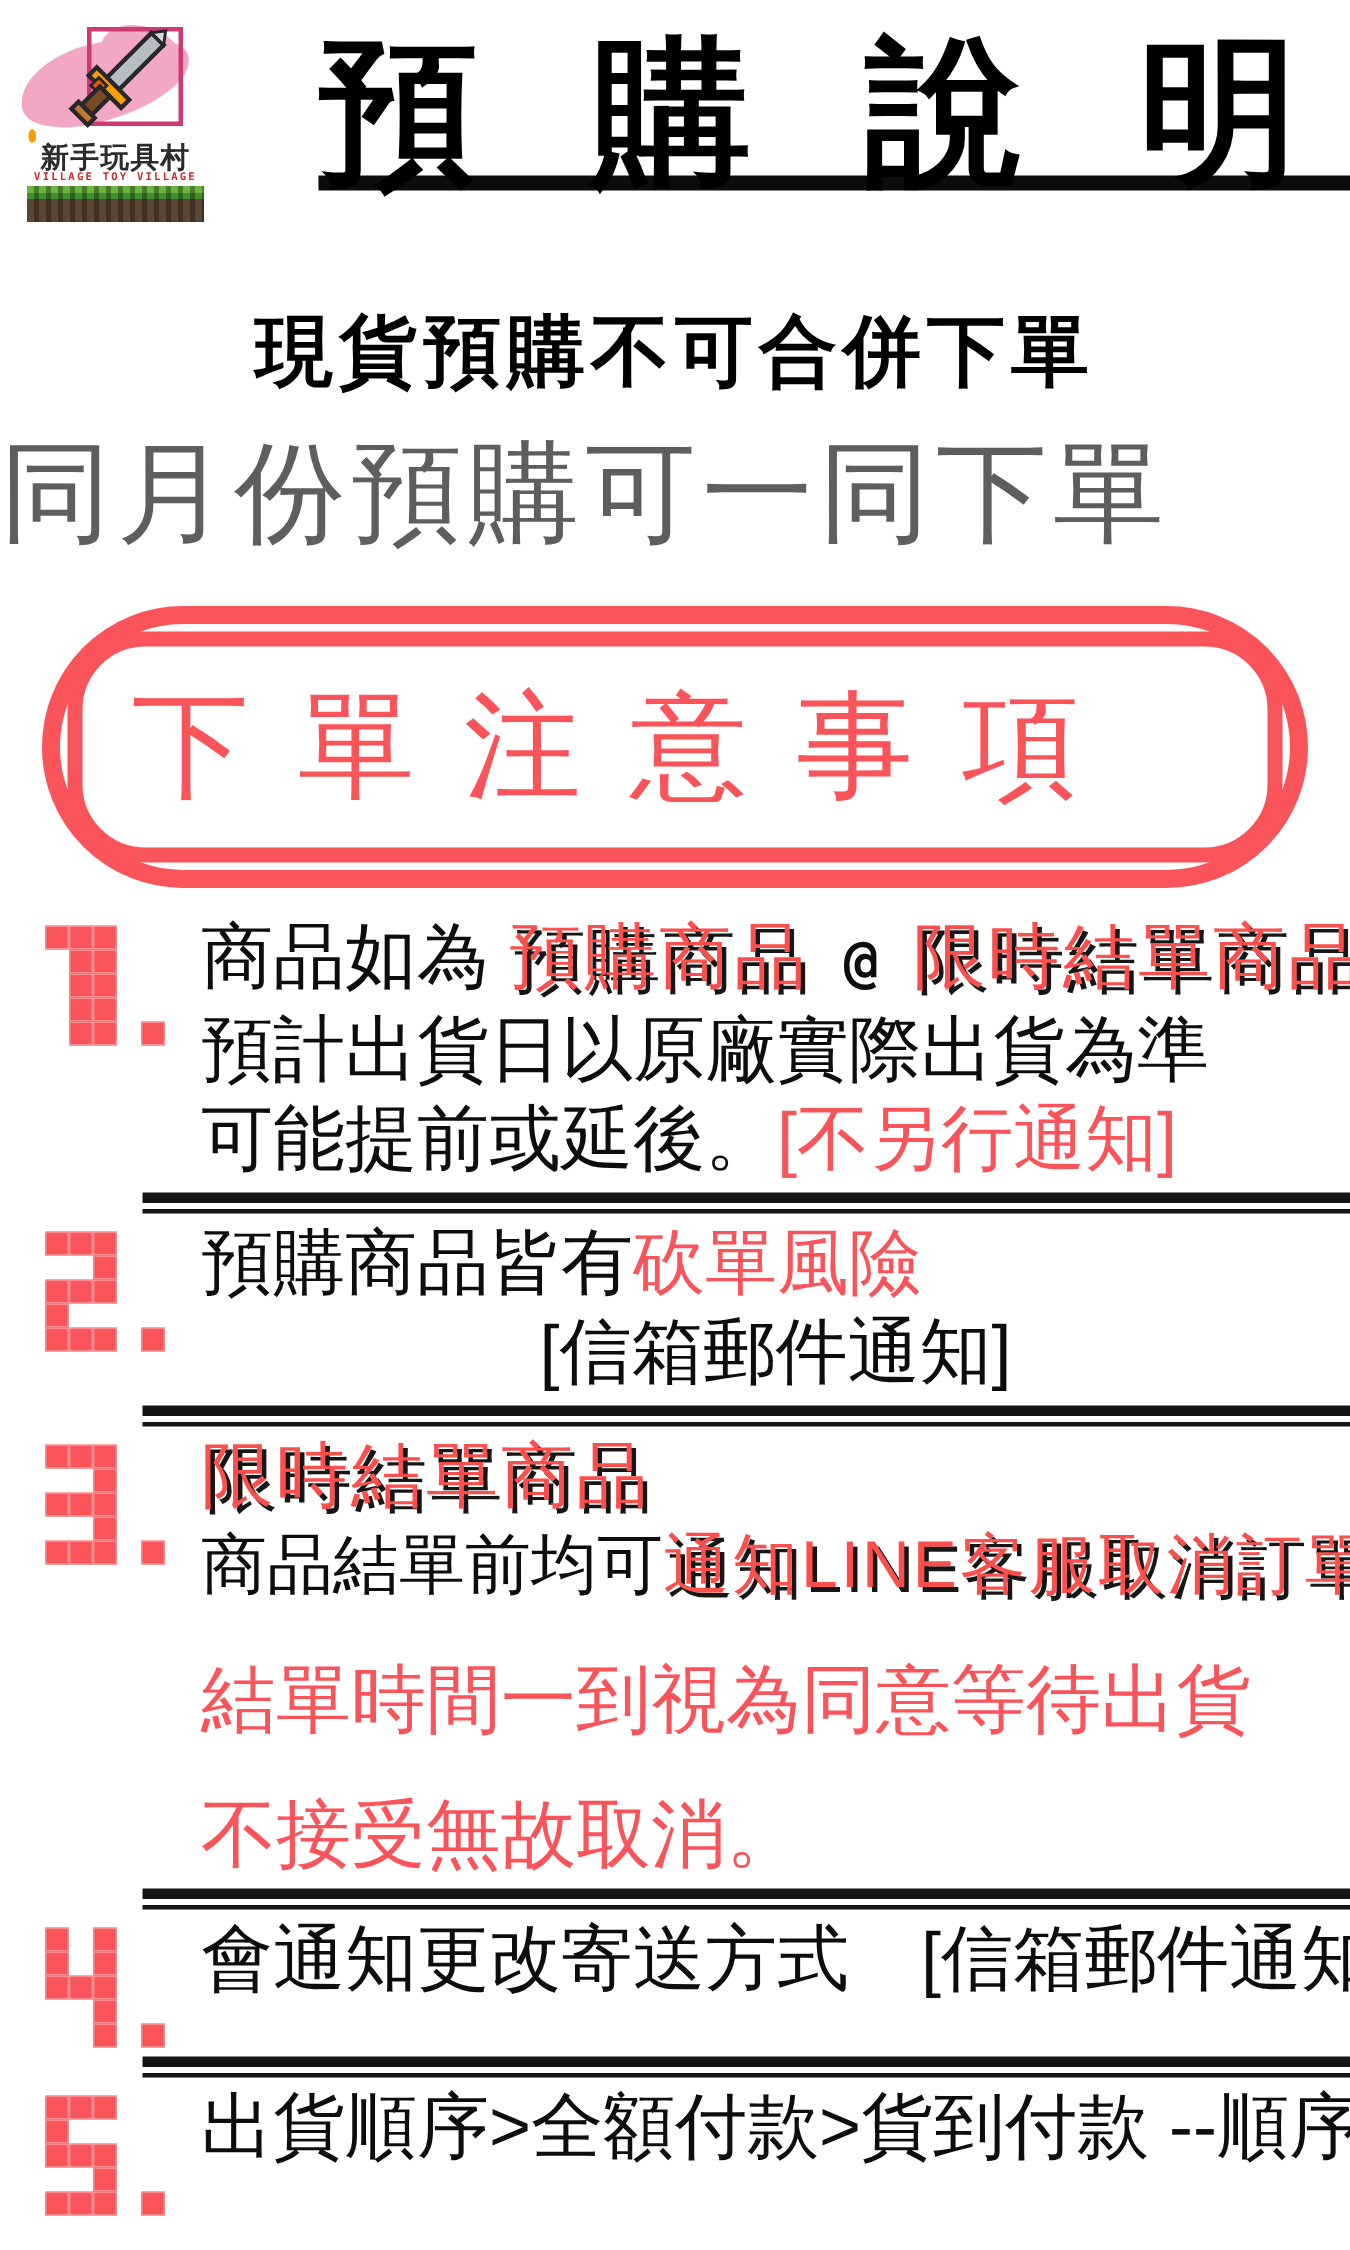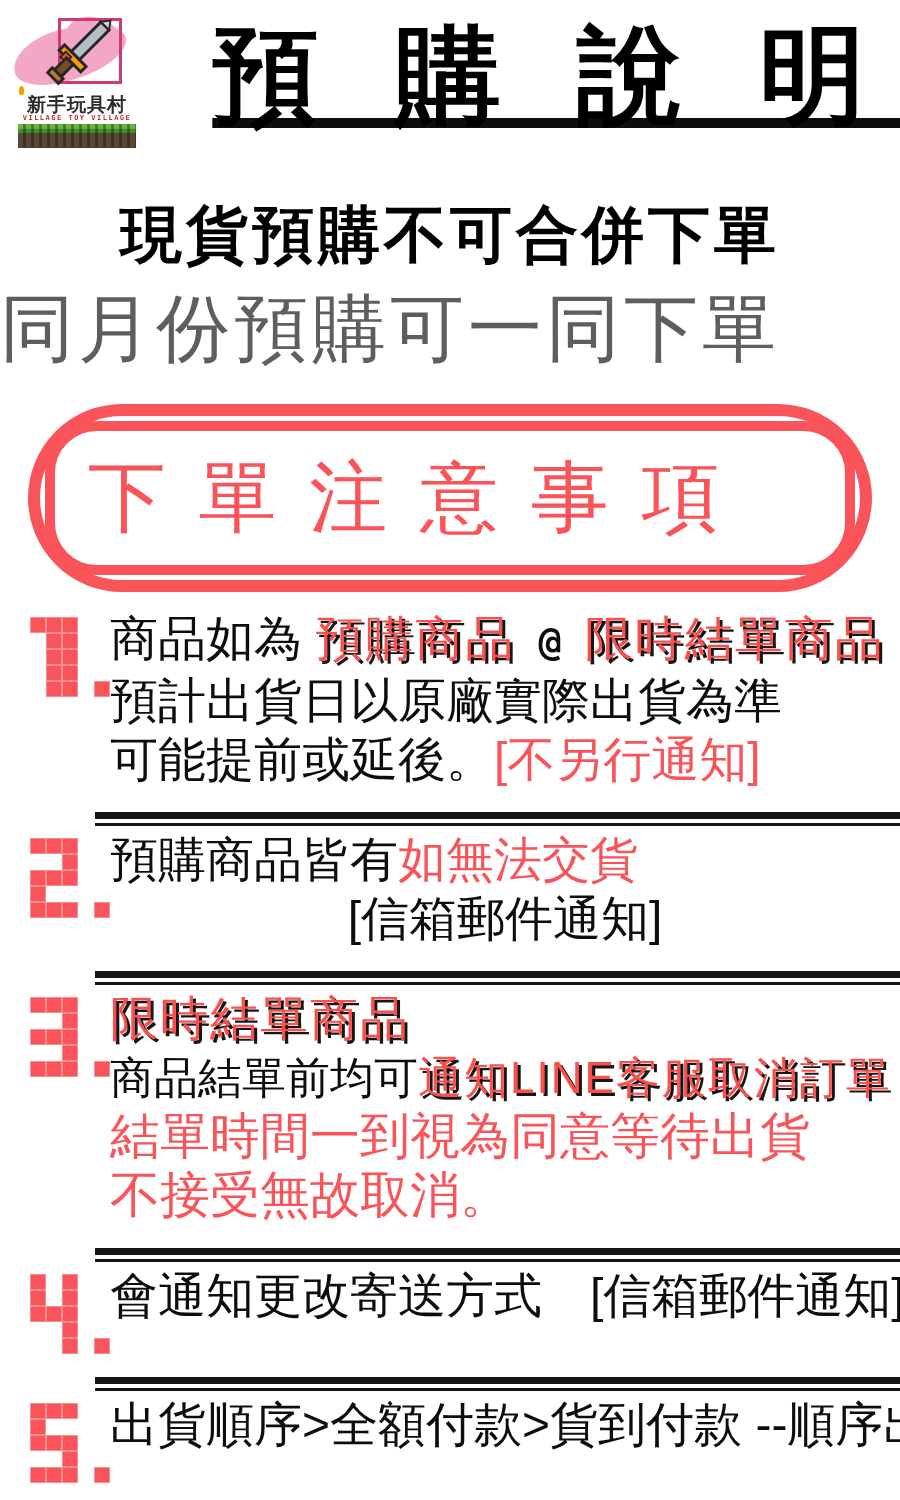--- a/index.html
+++ b/index.html
@@ -25,45 +25,45 @@
             font-family:"DejaVu Sans Mono",monospace;white-space:nowrap;}
   .grass{position:absolute;left:0;top:110px;width:118px;height:24px;
          background:linear-gradient(to bottom,#6ab53e 0 5px,#3f8f2d 5px 9px,#5a4634 9px 24px);}
   .grass:after{content:"";position:absolute;inset:0;
          background:repeating-linear-gradient(90deg,transparent 0 5px,rgba(40,25,12,.35) 5px 8px);
          mix-blend-mode:multiply;}
   .title{flex:1;text-align:center;font-size:106px;line-height:150px;font-weight:700;
          letter-spacing:0.72em;text-indent:0.72em;white-space:nowrap;color:#000;}
 
   
-  .banner-main{margin-top:44px;text-align:center;font-size:62px;line-height:82px;
+  .banner-main{margin-top:44px;text-align:center;font-size:52px;line-height:82px;
                font-weight:700;letter-spacing:4px;color:#000;white-space:nowrap;}
   .banner-sub{margin-top:12px;font-size:74px;line-height:82px;
               font-weight:500;letter-spacing:4px;color:#5e5e5e;white-space:nowrap;}
 
   
   .notice-outer{margin:34px 28px 0 28px;height:188px;border:12px solid #f95459;
                 border-radius:94px;padding:5px;}
   .notice-inner{width:100%;height:100%;border:10px solid #f95459;border-radius:52px;
                 display:flex;align-items:center;justify-content:flex-start;}
   .notice-label{color:#f95459;font-size:78px;font-weight:500;letter-spacing:0.42em;
                 text-indent:0.42em;white-space:nowrap;}
 
   
   .notes{margin-top:13px;}
-  .note{display:flex;gap:0;padding:4px 0 23px 0;}
+  .note{display:flex;gap:24px;padding:4px 0 6px 0;}
   .num{margin-left:30px;margin-top:8px;flex:0 0 auto;display:grid;
        grid-template-columns:repeat(5,16px);grid-template-rows:repeat(5,16px);}
   .num .cell{width:16px;height:16px;}
   .num .on{background:#f95459;box-shadow:inset 0 0 0 1px #fb8d90;}
   .note-body{flex:1;min-width:0;}
   .line{font-size:48px;line-height:59px;white-space:nowrap;}
   .line.center{text-align:center;}
   .line.tight{font-size:44px;}
-  .line.big{font-size:50px;}
+  .line.big{font-size:50px;margin-top:31px;}
   .seg.ink{color:#0d0d0d;}
   .seg.accent{color:#f95459;}
   .seg.accent-shadow{color:#f9504d;text-shadow:3px 3px 0 #161616;letter-spacing:2px;
                      font-weight:500;}
   .seg.at{font-family:"DejaVu Sans Mono",monospace;font-weight:bold;font-size:0.8em;
           color:#0d0d0d;}
   .rule{margin-left:95px;height:14px;border-top:7px solid #141414;
         border-bottom:3px solid #141414;}
 
   svg{display:block;}
@@ -163,21 +163,21 @@
         <div class="cell"></div>
         <div class="cell"></div>
         <div class="cell"></div>
         <div class="cell on"></div>
         <div class="cell on"></div>
         <div class="cell on"></div>
         <div class="cell"></div>
         <div class="cell on"></div>
       </div>
       <div class="note-body">
-        <div class="line"><span class="seg ink">預購商品皆有</span><span class="seg accent">如無法交貨</span></div>
+        <div class="line"><span class="seg ink">預購商品皆有</span><span class="seg accent">砍單風險</span></div>
         <div class="line center"><span class="seg ink">[信箱郵件通知]</span></div>
       </div>
     </div>
     <div class="rule"></div>
     <div class="note">
       <div class="num">
         <div class="cell on"></div>
         <div class="cell on"></div>
         <div class="cell on"></div>
         <div class="cell"></div>

